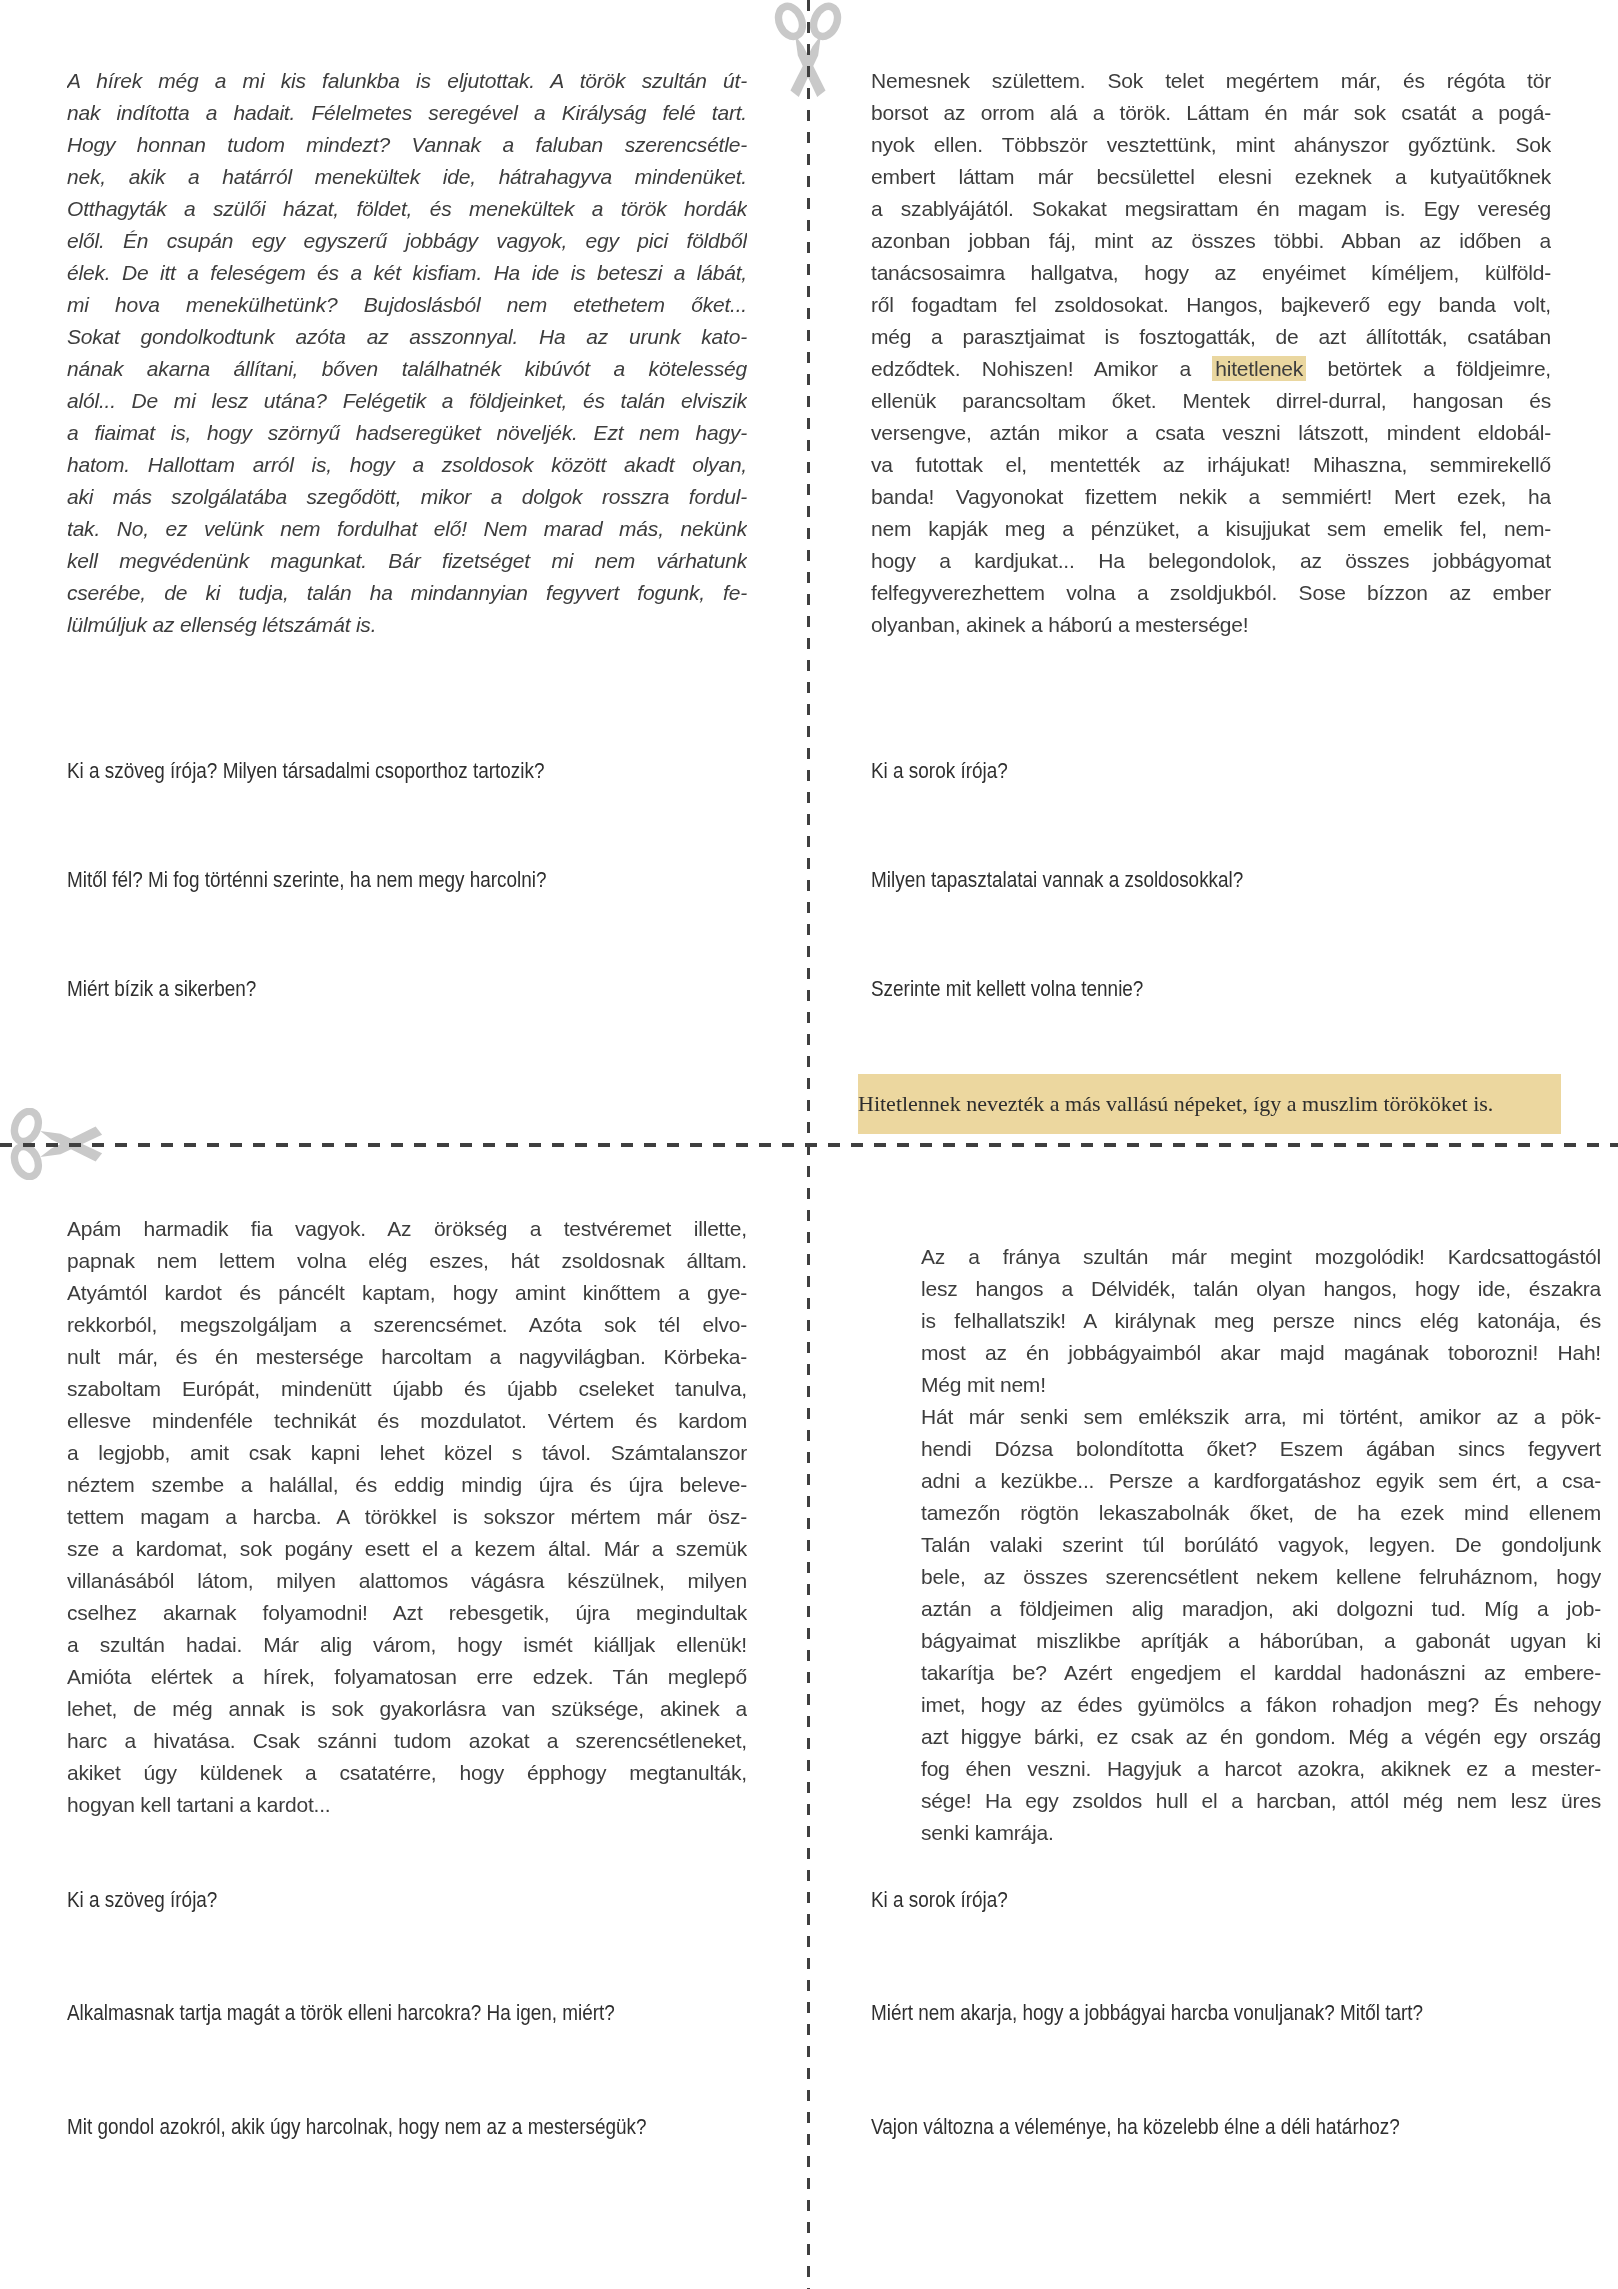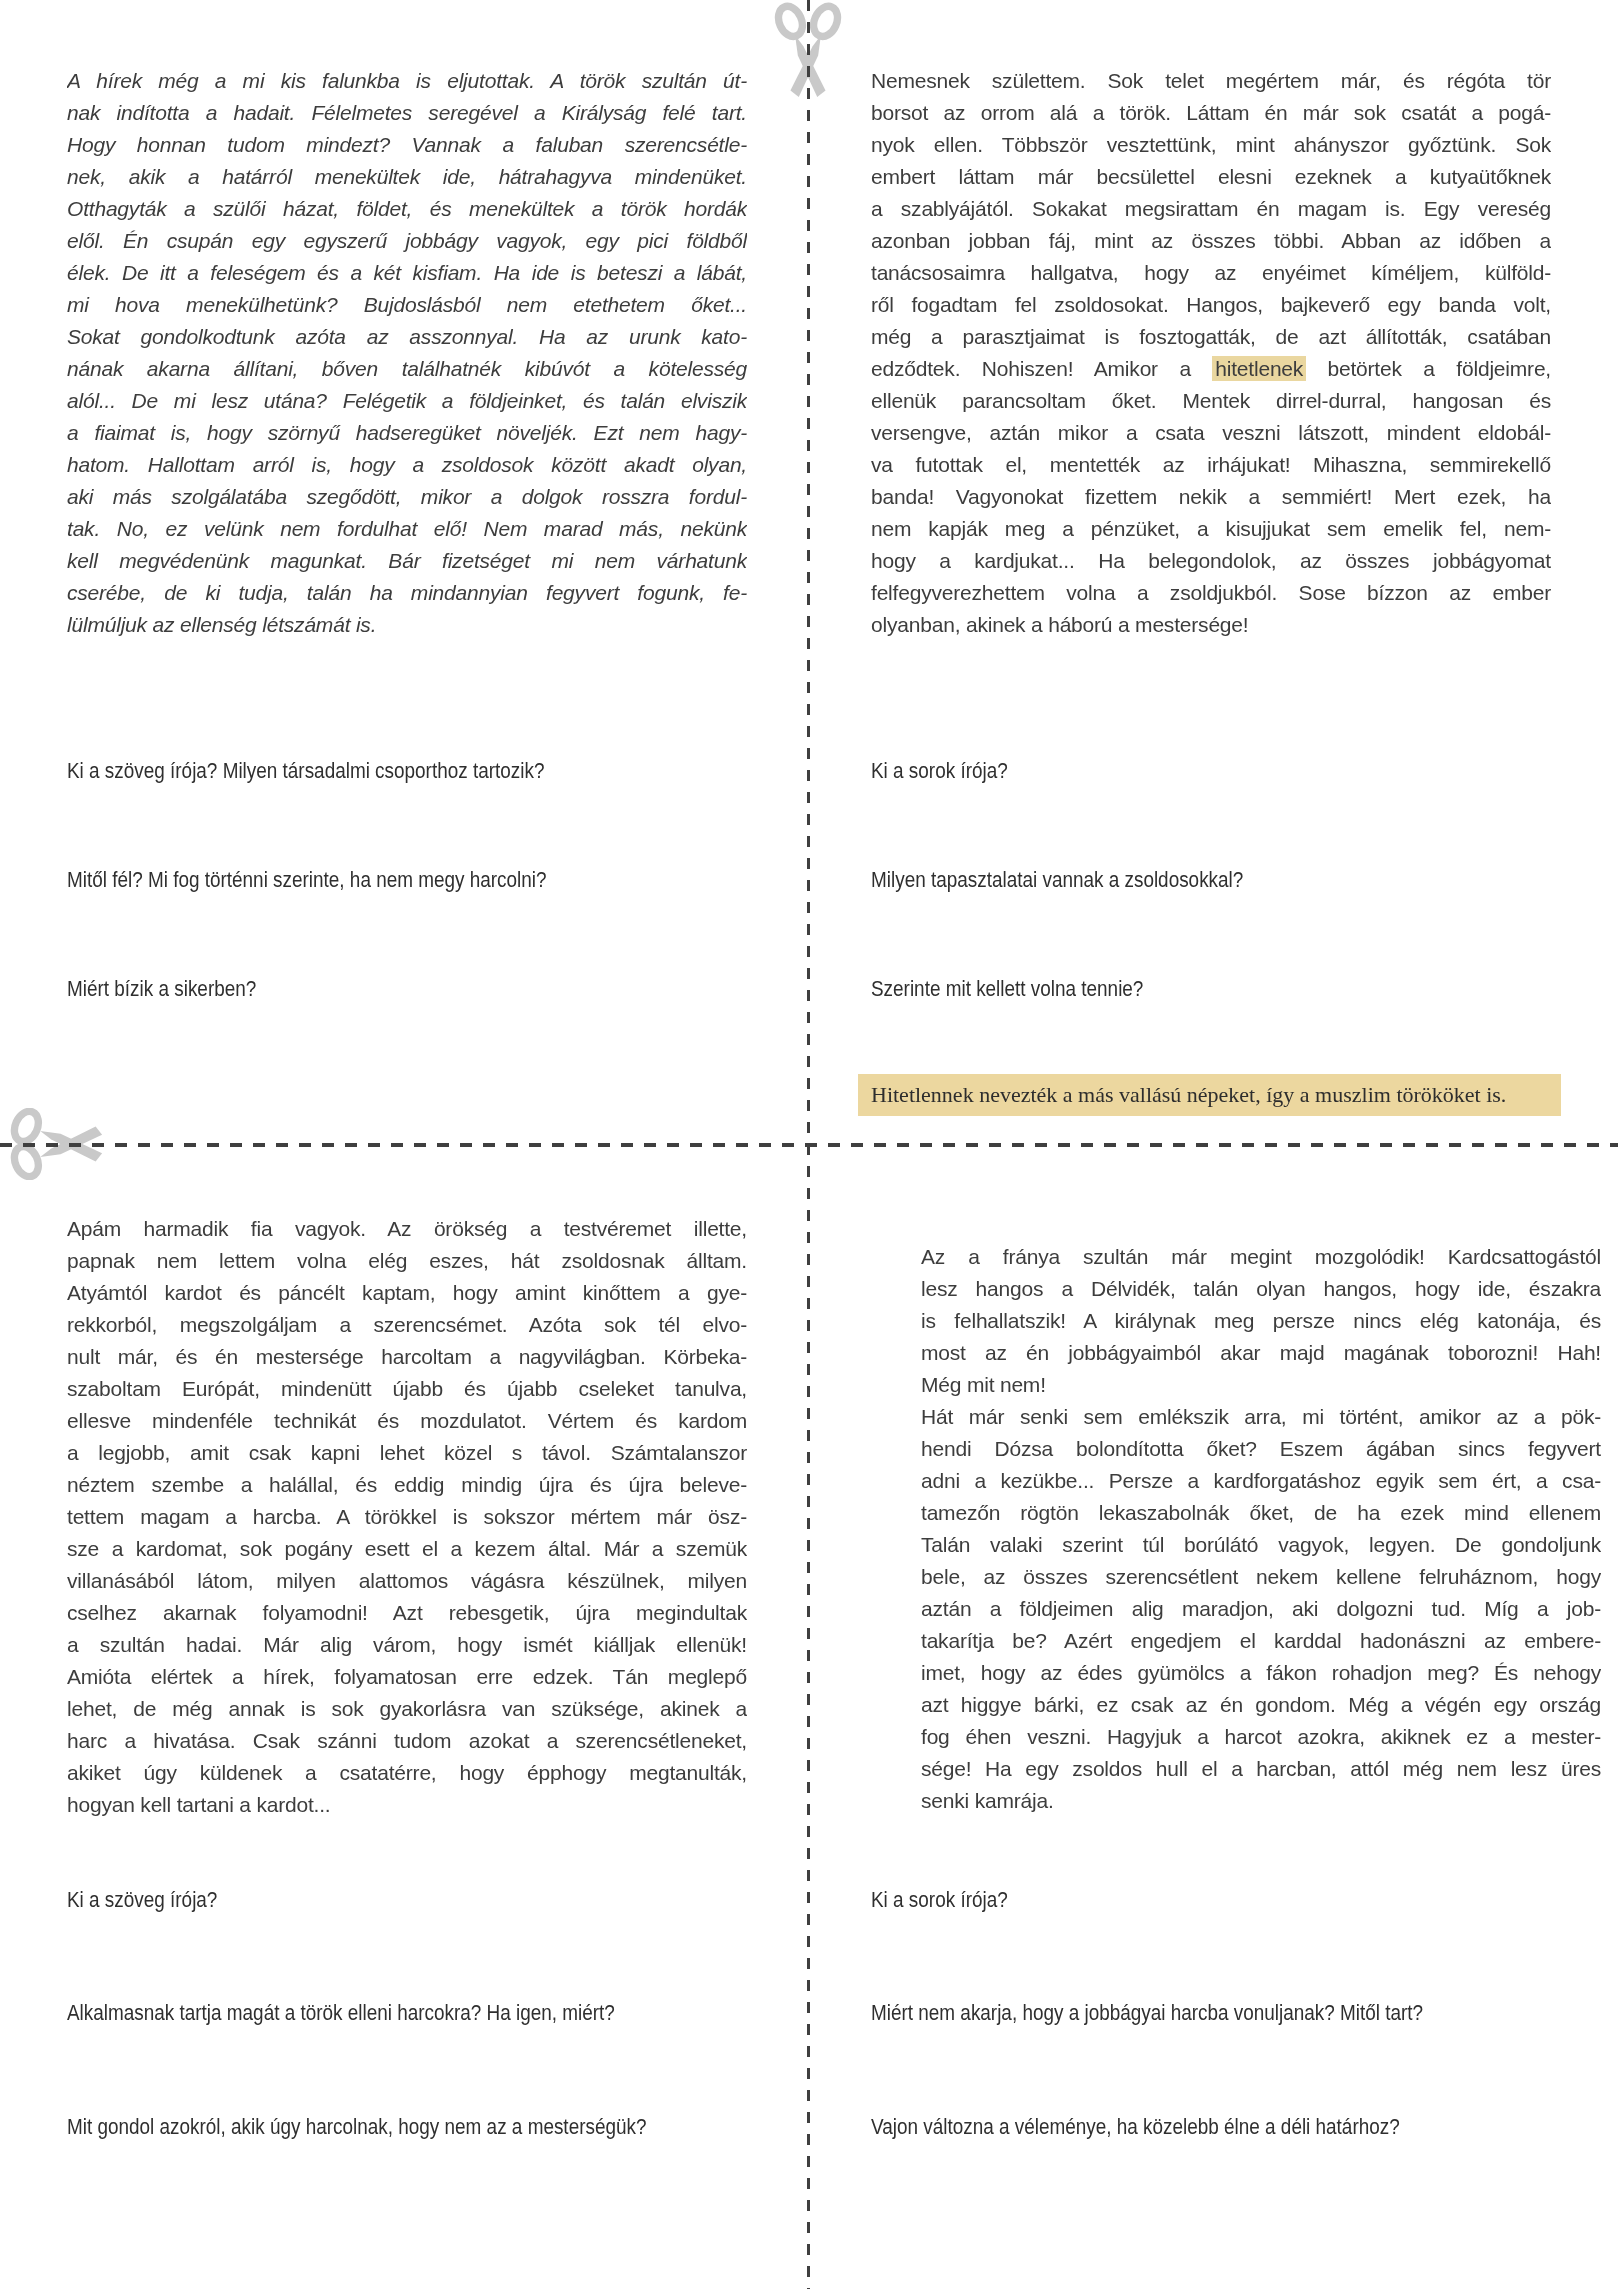--- a/index.html
+++ b/index.html
@@ -23,22 +23,22 @@
   .tline{height:32px;overflow:hidden;text-align:justify;text-align-last:justify;}
   .tline.nj{text-align-last:left;}
   .hl{background:#ead7a0;padding:0.9px 2.8px;}
   
   .question{position:absolute;font-size:22px;line-height:28px;color:#2f2f2f;white-space:nowrap;
             transform:scaleX(0.86);transform-origin:0 50%;}
   .col-l{left:67px;} .col-r{left:871px;}
   .qr1{top:757px;} .qr2{top:866px;} .qr3{top:975px;}
   .qr4{top:1886px;} .qr5{top:1999px;} .qr6{top:2113px;}
   
-  .note-box{position:absolute;left:858px;top:1074px;width:703px;height:42px;background:#ecd79f;
-            display:flex;align-items:center;box-sizing:border-box;padding-left:13px;
+  .note-box{position:absolute;left:858px;top:1074px;width:703px;height:60px;background:#ecd79f;
+            display:flex;align-items:center;box-sizing:border-box;
             font-family:"Liberation Serif",serif;font-size:22px;color:#2d2d2d;}
 </style>
 </head>
 <body>
 
 <div class="page">
 
   <div class="v-cut"></div>
   <div class="h-cut"></div>
 
@@ -146,20 +146,21 @@
       <div class="tline">is felhallatszik! A királynak meg persze nincs elég katonája, és</div>
       <div class="tline">most az én jobbágyaimból akar majd magának toborozni! Hah!</div>
       <div class="tline nj">Még mit nem!</div>
       <div class="tline">Hát már senki sem emlékszik arra, mi történt, amikor az a pök-</div>
       <div class="tline">hendi Dózsa bolondította őket? Eszem ágában sincs fegyvert</div>
       <div class="tline">adni a kezükbe... Persze a kardforgatáshoz egyik sem ért, a csa-</div>
       <div class="tline">tamezőn rögtön lekaszabolnák őket, de ha ezek mind ellenem</div>
       <div class="tline">Talán valaki szerint túl borúlátó vagyok, legyen. De gondoljunk</div>
       <div class="tline">bele, az összes szerencsétlent nekem kellene felruháznom, hogy</div>
       <div class="tline">aztán a földjeimen alig maradjon, aki dolgozni tud. Míg a job-</div>
+      <div class="tline">bágyaimat miszlikbe aprítják a háborúban, a gabonát ugyan ki</div>
       <div class="tline">takarítja be? Azért engedjem el karddal hadonászni az embere-</div>
       <div class="tline">imet, hogy az édes gyümölcs a fákon rohadjon meg? És nehogy</div>
       <div class="tline">azt higgye bárki, ez csak az én gondom. Még a végén egy ország</div>
       <div class="tline">fog éhen veszni. Hagyjuk a harcot azokra, akiknek ez a mester-</div>
       <div class="tline">sége! Ha egy zsoldos hull el a harcban, attól még nem lesz üres</div>
       <div class="tline nj">senki kamrája.</div>
     </div>
   <div class="question col-r qr4">Ki a sorok írója?</div>
   <div class="question col-r qr5">Miért nem akarja, hogy a jobbágyai harcba vonuljanak? Mitől tart?</div>
   <div class="question col-r qr6">Vajon változna a véleménye, ha közelebb élne a déli határhoz?</div>

